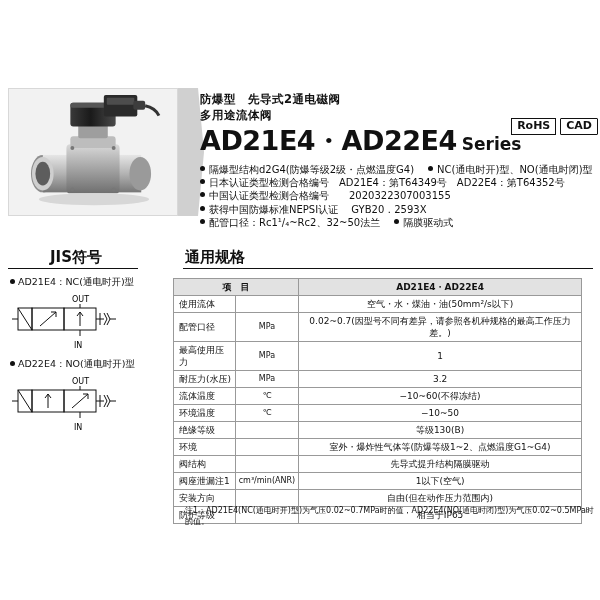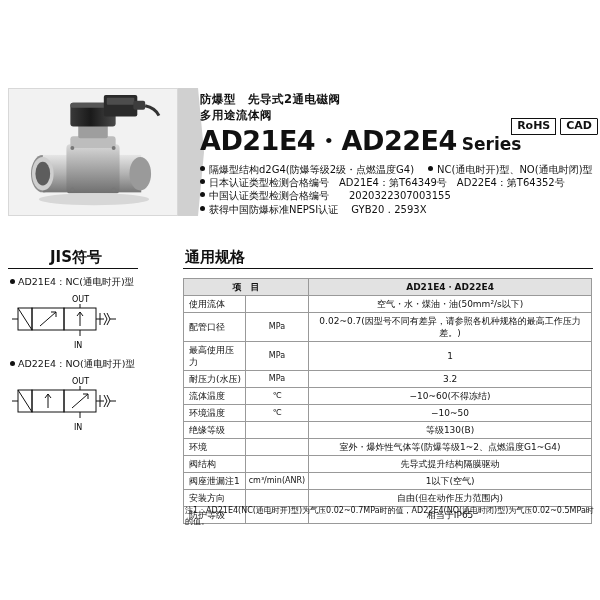--- a/index.html
+++ b/index.html
@@ -80,21 +80,21 @@
 
   
   .spec-title {
     position:absolute; left:185px; top:248px;
     font-size:15px; font-weight:bold;
   }
   .spec-underline {
     position:absolute; left:183px; top:268px; width:410px; height:1px; background:#111;
   }
   table.spec {
-    position:absolute; left:183px; top:278px; width:409px;
+    position:absolute; left:173px; top:278px; width:409px;
     border-collapse:collapse;
     font-size:9px;
   }
   table.spec td, table.spec th {
     border:1px solid #999;
     padding:2px 3px;
     line-height:12px;
   }
   table.spec th.hdr-item {
     background:#e2e2e2; text-align:center; font-weight:bold; width:112px;
@@ -181,20 +181,23 @@
         <span class="dot"></span><span>隔爆型结构d2G4(防爆等级2级・点燃温度G4)</span><span class="gap"></span><span class="dot"></span><span>NC(通电时开)型、NO(通电时闭)型</span>
       </div>
       <div class="bullet-row">
         <span class="dot"></span><span>日本认证类型检测合格编号　AD21E4：第T64349号　AD22E4：第T64352号</span>
       </div>
       <div class="bullet-row">
         <span class="dot"></span><span>中国认证类型检测合格编号　　2020322307003155</span>
       </div>
       <div class="bullet-row">
         <span class="dot"></span><span>获得中国防爆标准NEPSI认证　 GYB20．2593X</span>
+      </div>
+      <div class="bullet-row">
+        <span class="dot"></span><span>配管口径：Rc1¹/₄~Rc2、32~50法兰</span><span class="gap"></span><span class="dot"></span><span>隔膜驱动式</span>
       </div>
     </div>
   </div>
 
   <div class="badge-row">
     <span class="rohs-badge">RoHS</span>
     <span class="cad-badge">CAD</span>
   </div>
 
   <div class="jis-title">JIS符号</div>

